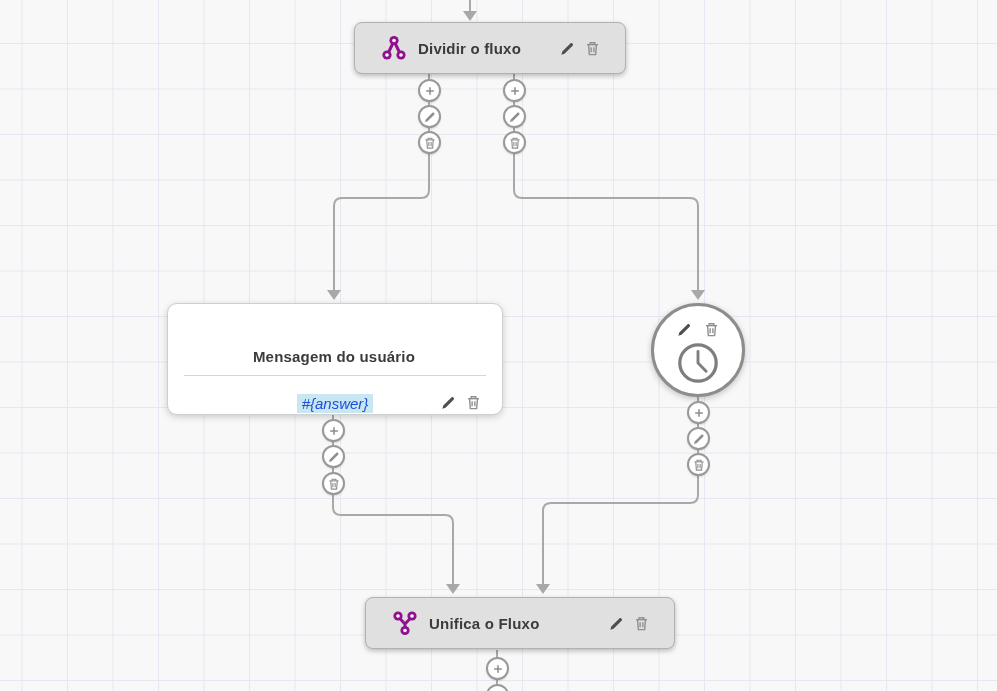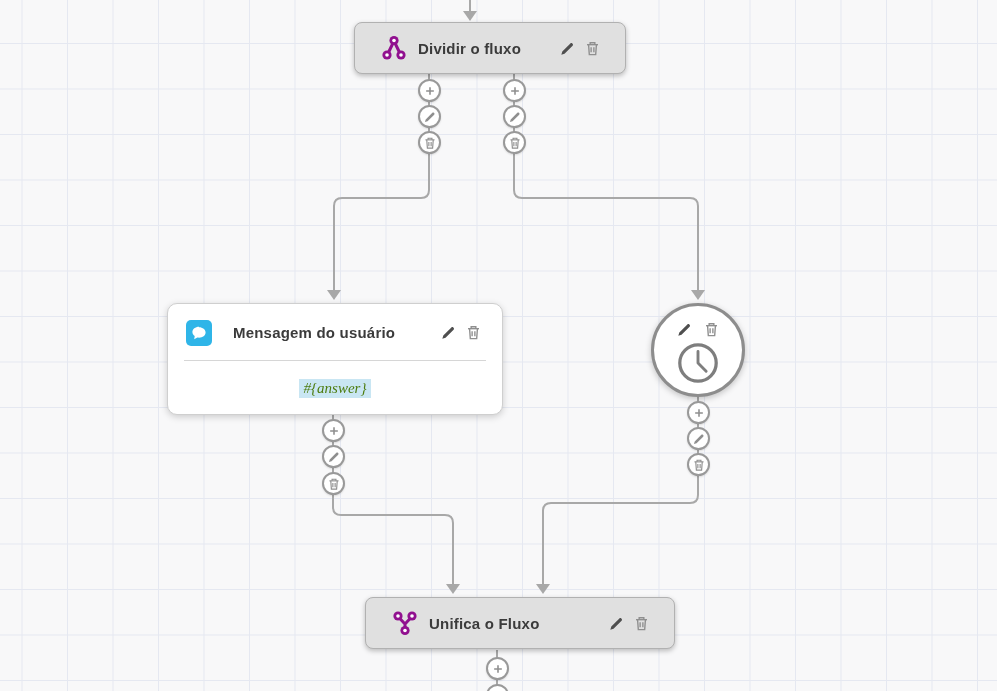--- a/index.html
+++ b/index.html
@@ -35,26 +35,26 @@
     display:flex;align-items:center;justify-content:center;cursor:pointer;}
   .pencil-dark{color:#4f4f4f;}
   .trash-gray{color:#8f8f8f;}
 
   
   .card-node{
     position:absolute;left:167px;top:303px;width:336px;height:112px;box-sizing:border-box;
     background:#fff;border:1px solid #cfcfcf;border-radius:10px;
     box-shadow:0 2px 7px rgba(0,0,0,.18);cursor:grab;
   }
-  .card-header{height:55px;display:flex;align-items:center;gap:21px;padding:1px 20px 0 18px;}
+  .card-header{height:55px;display:flex;align-items:center;gap:28px;padding:16px 20px 0 18px;flex-direction:column;}
   .divider{height:1px;background:#d6d6d6;margin:0 16px;}
   .card-body{height:54px;display:flex;align-items:center;justify-content:center;}
   .answer-chip{
-    background:#c9e6f3;color:#4d7c0f;font-style:italic;font-size:15px;
-    padding:1px 5px;cursor:pointer;font-family:Liberation Serif, serif;
+    background:#c9e6f3;color:#1d4ed8;font-style:italic;font-size:15px;
+    padding:1px 5px;cursor:pointer;
   }
 
   
   .circle-node{
     position:absolute;left:651px;top:303px;width:94px;height:94px;box-sizing:border-box;
     background:#fff;border:3px solid #8d8d8d;border-radius:50%;
     box-shadow:0 2px 6px rgba(0,0,0,.22);
     display:flex;flex-direction:column;align-items:center;cursor:grab;
   }
   .circle-actions{display:flex;gap:9px;margin-top:14px;}

